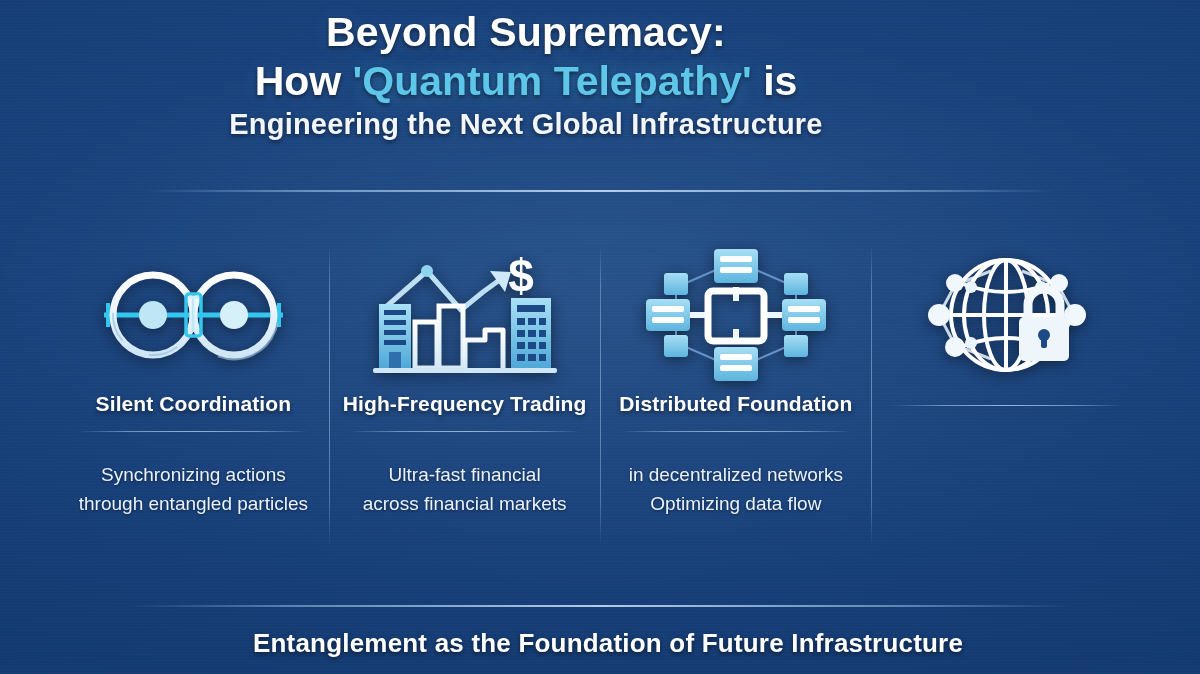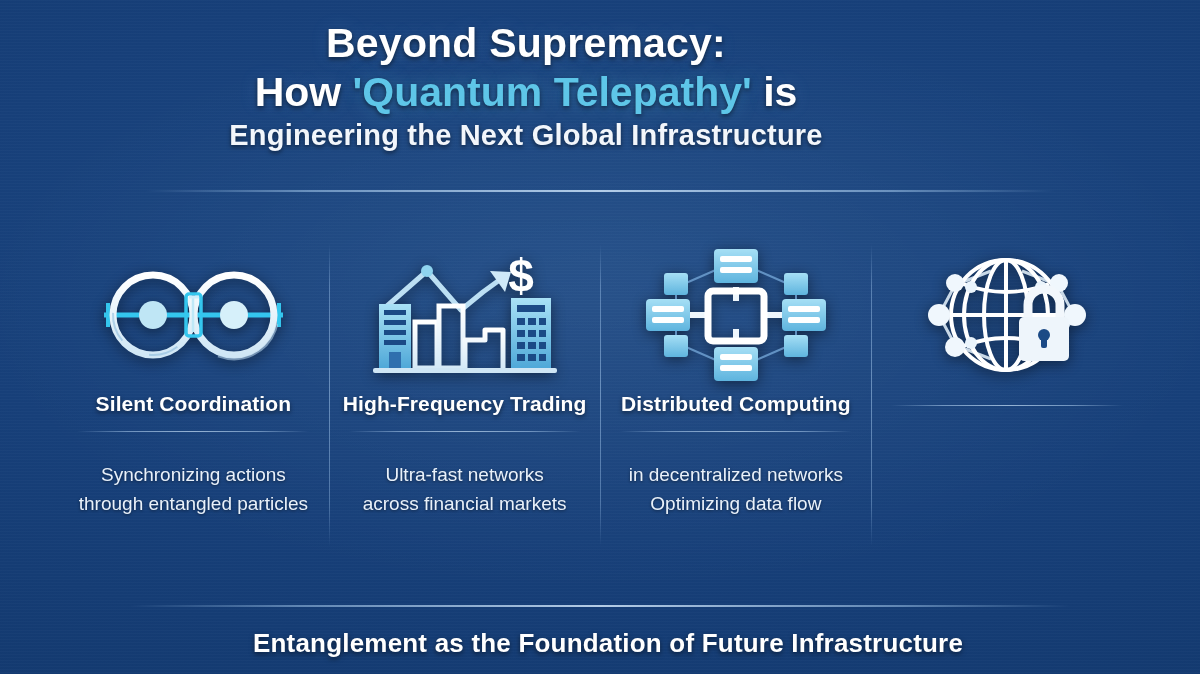--- a/index.html
+++ b/index.html
@@ -37,21 +37,21 @@
     content: "";
     position: absolute;
     inset: 0;
     pointer-events: none;
     background: radial-gradient(ellipse 85% 70% at 50% 45%, rgba(255,255,255,0.05) 0%, rgba(255,255,255,0.0) 62%);
   }
 
   
   .header {
     position: absolute;
-    top: 19px;
+    top: 8px;
     left: 0;
     width: 1052px;
     text-align: center;
     z-index: 5;
   }
   .title-line1 {
     font-size: 41px;
     font-weight: 700;
     color: #ffffff;
     letter-spacing: .2px;
@@ -292,21 +292,21 @@
               <rect x="163" y="106" width="8" height="7"></rect>
               <rect x="174" y="106" width="7" height="7"></rect>
           </g>
 
           <rect x="8" y="120" width="184" height="5" rx="2" fill="#cfe6f5"></rect>
         </svg>
       </div>
       <div class="card-title">High-Frequency Trading</div>
       <div class="card-rule"></div>
       <div class="card-desc">
-        <div>Ultra-fast networks</div>
+        <div>Ultra-fast financial</div>
         <div>across financial markets</div>
       </div>
     </div>
 
     <div class="card">
       <div class="icon-wrap">
         <svg width="180" height="145" viewBox="0 0 180 145">
           <defs>
             <linearGradient id="g3a" x1="0" y1="0" x2="0" y2="1">
               <stop offset="0%" stop-color="#a6dff5"></stop>
@@ -359,21 +359,21 @@
 
           <g>
             <rect x="136" y="56" width="44" height="32" rx="4" fill="url(#g3a)"></rect>
             <rect x="142" y="63" width="32" height="6" rx="2" fill="#ffffff"></rect>
             <rect x="142" y="74" width="32" height="6" rx="2" fill="#ffffff"></rect>
           </g>
 
           <rect x="62" y="48" width="56" height="50" rx="5" fill="none" stroke="#ffffff" stroke-width="7"></rect>
         </svg>
       </div>
-      <div class="card-title">Distributed Computing</div>
+      <div class="card-title">Distributed Foundation</div>
       <div class="card-rule"></div>
       <div class="card-desc">
         <div>in decentralized networks</div>
         <div>Optimizing data flow</div>
       </div>
     </div>
 
     <div class="card">
       <div class="icon-wrap">
         <svg width="215" height="140" viewBox="0 0 215 140">

